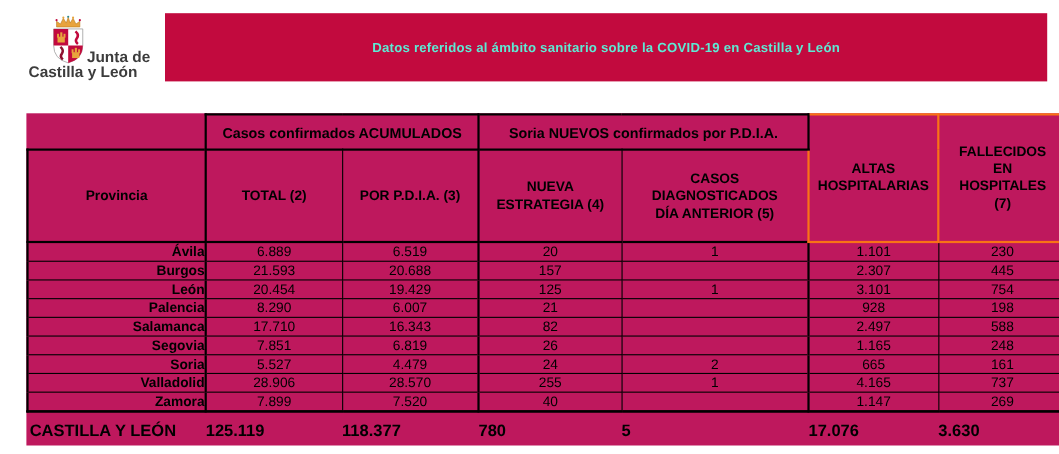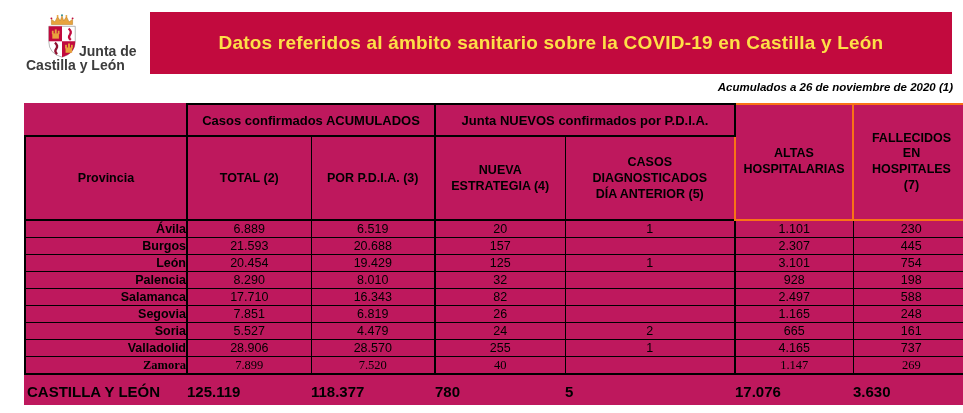--- a/index.html
+++ b/index.html
@@ -12,21 +12,21 @@
   .logo { position:absolute; left:0; top:0; width:178px; height:80px;text-align:center; }
   .logo svg { position:absolute; left:47px; top:12px; }
   .logo-line1 { position:absolute; left:79px; top:43px; font-size:14px; font-weight:bold; color:#3c3c3c; white-space:nowrap; }
   .logo-line2 { position:absolute; left:26px; top:57px; font-size:14px; font-weight:bold; color:#3c3c3c; white-space:nowrap; }
 
   
   .banner {
     position:absolute; left:150px; top:12px; width:802px; height:62px;
     background:#c20a3e; display:flex; align-items:center; justify-content:center;
   }
-  .banner span { color:#fde047; font-weight:bold; font-size:19px; letter-spacing:0.2px; }
+  .banner span { color:#5eead4; font-weight:bold; font-size:12px; letter-spacing:0.2px; }
 
   
   .date-note {
     position:absolute; right:10px; top:81px; font-size:11.5px;
     font-weight:bold; font-style:italic; color:#000;
   }
 
   
   table.covid {
     position:absolute; left:24px; top:103px; width:945px;
@@ -54,21 +54,21 @@
   .covid tbody td {
     border:1px solid #000; height:16px; line-height:16px;
     font-size:12.5px; text-align:center; vertical-align:middle;
     white-space:nowrap; overflow:hidden;
   }
   .covid tbody td.c1 {
     text-align:right; font-weight:bold; padding-left:2px;
     border-left-width:2px; border-right-width:2px;
   }
   .covid tbody td.c3, .covid tbody td.c5, .covid tbody td.c7 { border-right-width:2px; }
-  .covid tbody tr.last-row td { border-bottom-width:2px;font-family:Liberation Serif, serif; }
+  .covid tbody tr.last-row td { border-bottom-width:2px; }
 
   .covid tfoot td {
     border:none; height:28px; vertical-align:middle;
     font-weight:bold; font-size:15px; padding-top:2px; white-space:nowrap;
   }
   .covid tfoot td.c1 { text-align:left; padding-left:2px; }
 </style>
 </head>
 <body>
 
@@ -103,37 +103,36 @@
       <rect x="27.2" y="35" width="2" height="4" fill="#e8a33d"></rect>
     </svg>
     <div class="logo-line1">Junta de</div>
     <div class="logo-line2">Castilla y León</div>
   </div>
 
   <div class="banner" style="background-color: rgb(194, 10, 62);">
     <span>Datos referidos al ámbito sanitario sobre la COVID-19 en Castilla y León</span>
   </div>
 
-  <div class="date-note">Acumulados a 26 de noviembre de 2020 (1)</div>
 
   <table class="covid">
     <colgroup>
       <col style="width:162px">
         <col style="width:124px">
         <col style="width:124px">
       <col style="width:130px">
         <col style="width:170px">
         <col style="width:118px">
         <col style="width:117px">
     </colgroup>
     <thead>
       <tr>
         <th class="corner"></th>
         <th class="group" colspan="2">Casos confirmados ACUMULADOS</th>
-        <th class="group" colspan="2">Junta NUEVOS confirmados por P.D.I.A.</th>
+        <th class="group" colspan="2">Soria NUEVOS confirmados por P.D.I.A.</th>
         <th class="tall" rowspan="2">ALTAS
 HOSPITALARIAS</th>
         <th class="tall" rowspan="2">FALLECIDOS
 EN
 HOSPITALES
 (7)</th>
       </tr>
       <tr>
         <th class="colhead provincia">Provincia</th>
         <th class="colhead">TOTAL (2)</th>
@@ -169,22 +168,22 @@
           <td class="c2">20.454</td>
           <td class="c3">19.429</td>
           <td class="c4">125</td>
           <td class="c5">1</td>
           <td class="c6">3.101</td>
           <td class="c7">754</td>
         </tr>
         <tr>
           <td class="c1">Palencia</td>
           <td class="c2">8.290</td>
-          <td class="c3">8.010</td>
-          <td class="c4">32</td>
+          <td class="c3">6.007</td>
+          <td class="c4">21</td>
           <td class="c5"></td>
           <td class="c6">928</td>
           <td class="c7">198</td>
         </tr>
         <tr>
           <td class="c1">Salamanca</td>
           <td class="c2">17.710</td>
           <td class="c3">16.343</td>
           <td class="c4">82</td>
           <td class="c5"></td>

